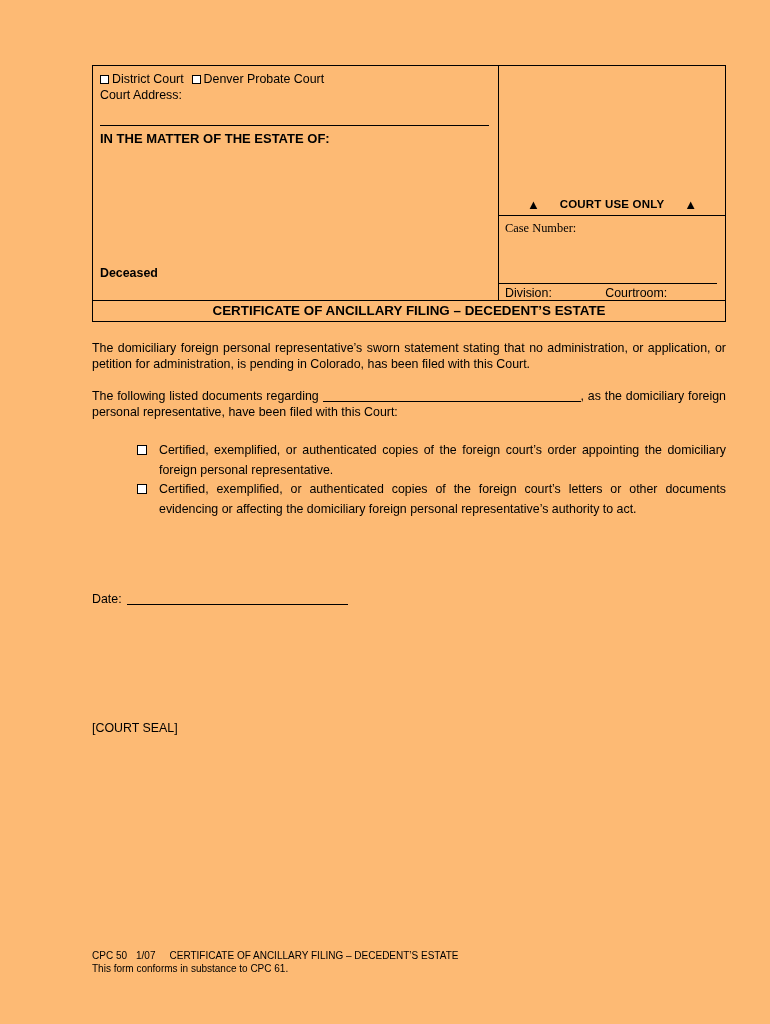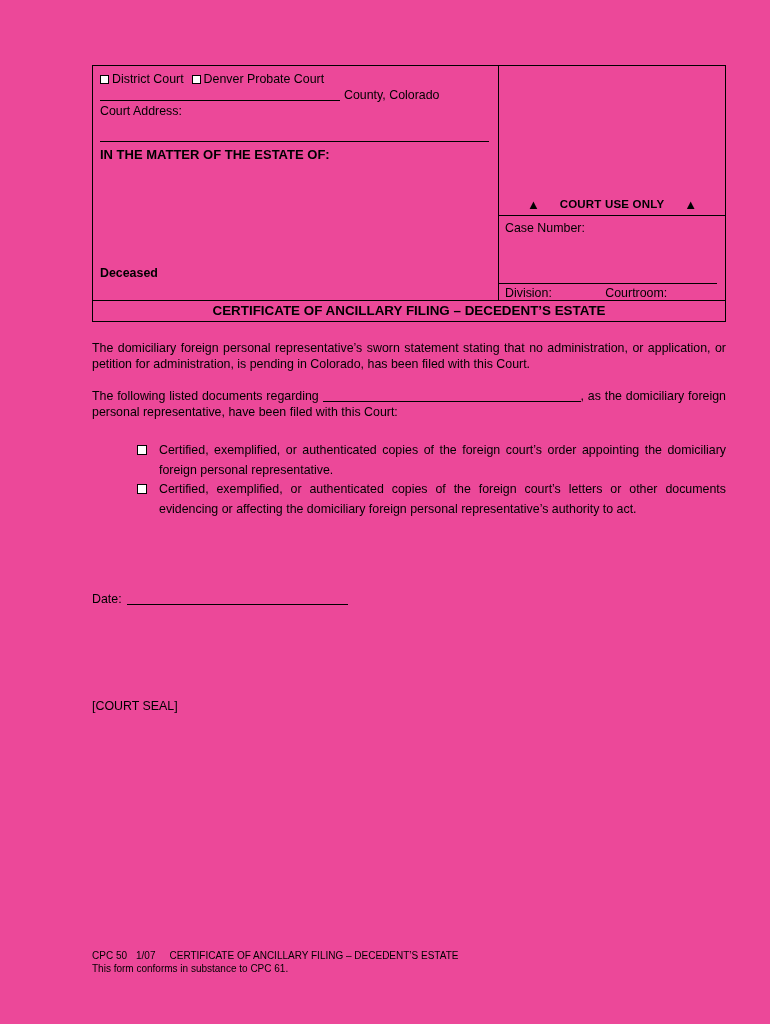--- a/index.html
+++ b/index.html
@@ -1,76 +1,73 @@
 <!DOCTYPE html>
 <html><head>
 <meta charset="utf-8">
 <style>
   * { margin:0; padding:0; box-sizing:border-box; }
   html,body { background:#fff; }
   .page {
-    position:relative; width:770px; height:1024px; background:#ec4899; color:#000;
+    position:relative; width:770px; height:1024px; background:#fdba74; color:#000;
     font-family:"Liberation Sans","DejaVu Sans",sans-serif; font-size:12.4px; overflow:hidden;
   }
   
   .caption { position:absolute; top:65px; left:92px; width:634px; }
   .caption-main { display:flex; border:1px solid #000; height:236px; }
   .cell-left { width:406px; border-right:1px solid #000; position:relative; padding:5px 7px; }
   .line { line-height:16px; white-space:nowrap; }
   .cb { display:inline-block; width:9px; height:9px; border:1px solid #000; margin-right:3px; vertical-align:-1px; background:#fff; }
   .cb-group { margin-right:8px; }
   .fill { display:inline-block; border-bottom:1px solid #000; height:12px; vertical-align:-2px; }
   .county-fill { width:240px; margin-right:4px; }
   .addr-line { border-bottom:1px solid #000; width:389px; margin-top:22px; }
   .estate-heading { font-weight:bold; font-size:13px; margin-top:5px; line-height:16px; }
   .deceased { position:absolute; left:7px; bottom:20px; font-weight:bold; }
   .cell-right { flex:1; position:relative; }
   .court-use { position:absolute; top:0; left:0; right:0; height:150px; border-bottom:1px solid #000;
     display:flex; align-items:flex-end; justify-content:space-between; padding:0 28px 4px; }
   .cuo { font-weight:bold; font-size:11.5px; letter-spacing:0.2px; padding-bottom:1px; }
   .tri { font-size:13px; line-height:13px; }
-  .case-number { position:absolute; top:150px; left:0; right:8px; height:68px; border-bottom:1px solid #000; padding:5px 6px 8px; line-height:15px; }
+  .case-number { position:absolute; top:150px; left:0; right:8px; height:68px; border-bottom:1px solid #000; padding:5px 6px 8px; line-height:15px;font-family:Liberation Serif, serif; }
   .division-row { position:absolute; top:218px; left:0; right:0; bottom:0; padding:2px 6px 0; line-height:14px; }
   .courtroom-lbl { margin-left:50px; }
   .form-title { border:1px solid #000; border-top:none; height:21px; line-height:20px; text-align:center; font-weight:bold; font-size:13.4px; }
   
   .para { position:absolute; left:92px; width:634px; text-align:justify; line-height:15.6px; }
   .p1 { top:341px; }
   .p2 { top:389px; }
   .name-fill { width:258px; }
   .checklist { position:absolute; top:441px; left:137px; width:589px; }
   .check-item { display:flex; align-items:flex-start; }
   .cb-item { width:10px; height:10px; margin:4px 12px 0 0; flex:none; }
   .check-text { flex:1; text-align:justify; line-height:19.5px; }
   .other-fill { width:498px; margin-left:4px; }
   .sig-row { position:absolute; top:591px; left:92px; width:634px; height:46px; }
   .date-part { position:absolute; left:0; top:0; line-height:16px; }
   .date-fill { width:221px; margin-left:5px; }
   .sig-part { position:absolute; left:316px; top:0; width:302px; }
   .sig-fill { border-bottom:1px solid #000; height:15px; }
   .sig-caption { margin-top:2px; line-height:15px; }
-  .court-seal { position:absolute; top:698px; left:92px; line-height:16px; }
+  .court-seal { position:absolute; top:720px; left:92px; line-height:16px; }
   .footer { position:absolute; top:950px; left:92px; font-size:10px; line-height:12.5px; }
   .f-rev { margin-left:9px; }
   .f-title { margin-left:14px; }
 </style>
 </head>
 <body>
 
 <div class="page">
 
   <div class="caption">
     <div class="caption-main">
 
       <div class="cell-left">
         <div class="line">
           <span class="cb-group"><span class="cb"></span><span>District Court</span></span><span class="cb-group"><span class="cb"></span><span>Denver Probate Court</span></span>
-        </div>
-        <div class="line">
-          <span class="fill county-fill"></span><span>County, Colorado</span>
         </div>
         <div class="line">Court Address:</div>
         <div class="addr-line"></div>
         <div class="estate-heading">IN THE MATTER OF THE ESTATE OF:</div>
         <div class="deceased">Deceased</div>
       </div>
 
       <div class="cell-right">
         <div class="court-use">
           <span class="tri">▲</span>

